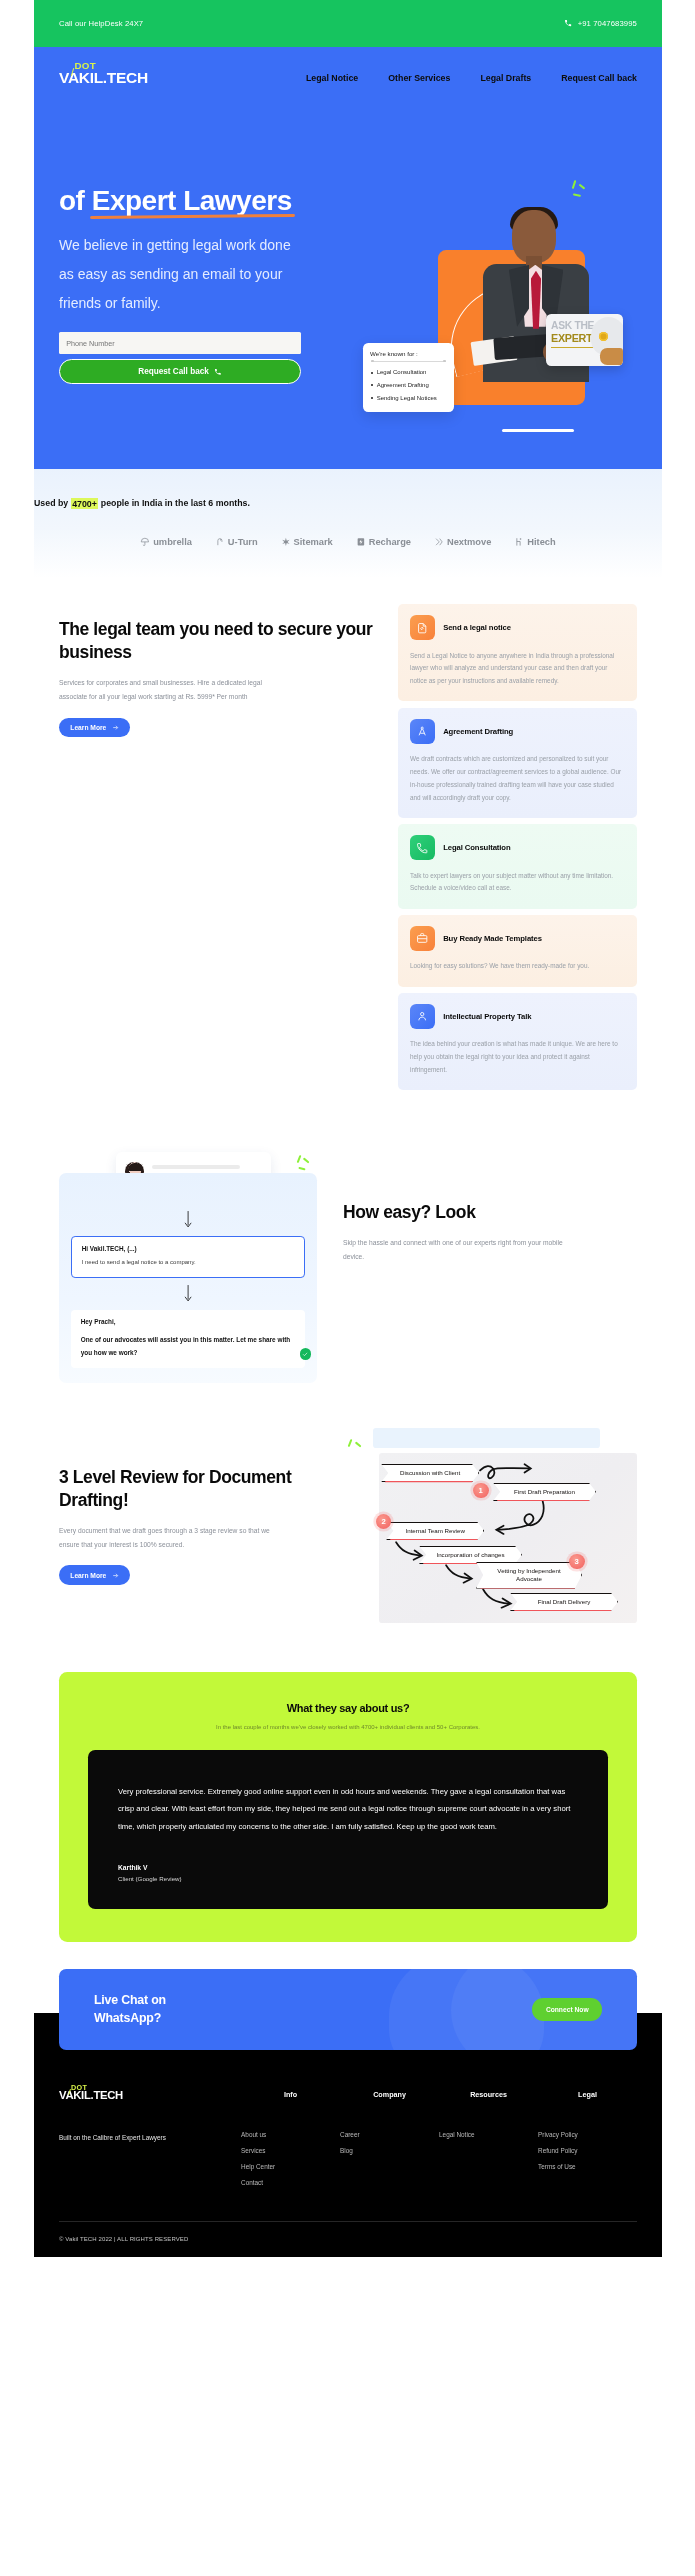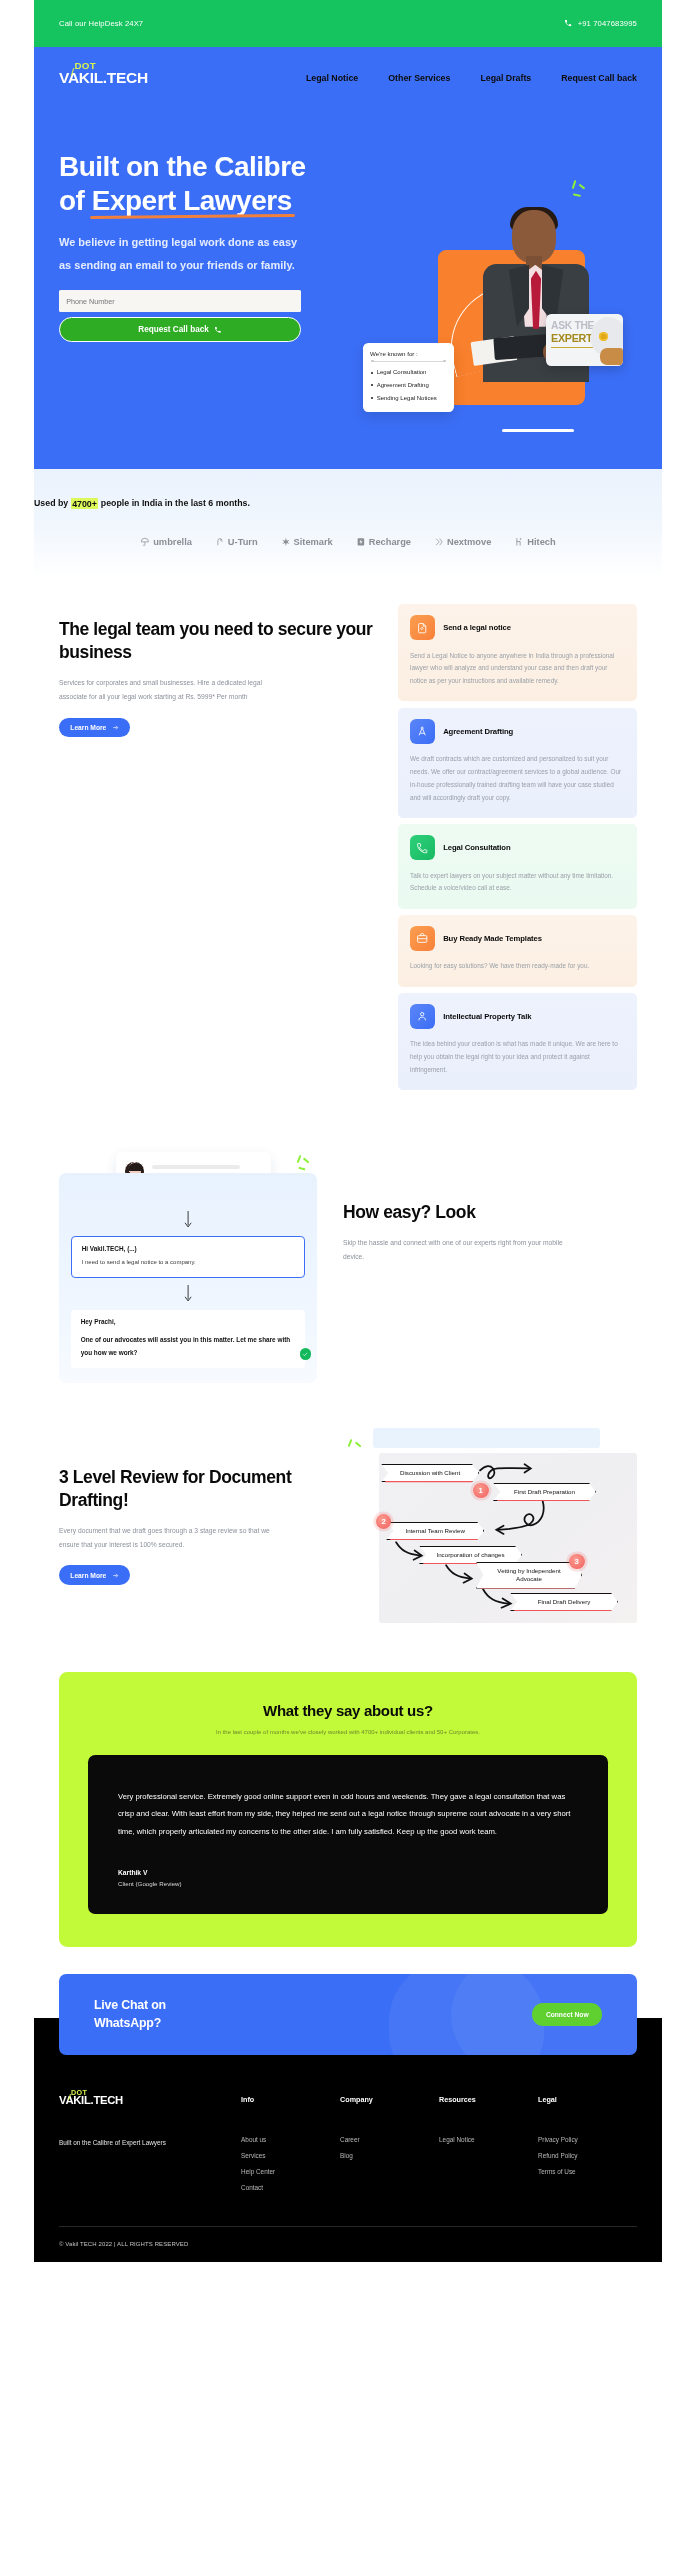--- a/index.html
+++ b/index.html
@@ -98,25 +98,24 @@
     transform: rotate(-.6deg);
   }
   .sparkle-hero {
     position: absolute;
     right: 70px; top: 133px;
     width: 23px; height: 23px;
   }
   .spark { position: absolute; background: #8ef03a; border-radius: 1.5px; }
   .hero-sub {
     color: #e4ecff;
-    font-size: 11px;
+    font-size: 14px;
     line-height: 2.1;
     margin-top: 12.4px;
     width: 242px;
-    font-weight: bold;
   }
   .phone-input {
     margin-top: 13.4px;
     width: 242px;
     height: 21.6px;
     background: #f7f6f3;
     border: none;
     border-radius: 1.5px;
     padding: 0 7.2px;
     font-size: 7.2px;
@@ -414,21 +413,21 @@
   }
   .flow-arrow { position:absolute; z-index: 1; }
   .flow-arrow svg { stroke:#111; fill:none; stroke-width: 3.4; stroke-linecap:round; }
 
   
   .testi-outer { padding: 29px 25px 0; }
   .testi {
     background: #c2f939; border-radius: 8.2px;
     padding: 30px 29px 33px; text-align: center;
   }
-  .testi h2 { font-size: 15px; font-weight: 800; color: #0a0a0a; letter-spacing: -0.3px; }
+  .testi h2 { font-size: 11px; font-weight: 800; color: #0a0a0a; letter-spacing: -0.3px; }
   .testi .sub { font-size: 6px; color: #6f8a2c; margin-top: 10.3px; }
   .quote {
     background: #0a0a0a; border-radius: 7.2px;
     margin-top: 19.6px;
     padding: 33px 30px 27px;
     text-align: left;
   }
   .quote p { color: #fff; font-size: 7.7px; line-height: 2.25; }
   .quote .who { margin-top: 29px; }
   .quote .who .nm { color: #fff; font-size: 6.7px; font-weight: 800; }
@@ -459,21 +458,21 @@
     margin-top: -37px;
     padding: 77px 25px 0;
   }
   .footer-cols { display: flex; gap: 0; }
   .fcol-brand { width: 206px; }
   .fcol { width: 112px; }
   .footer .logo .main-word { font-size: 11.3px; }
   .footer .logo .dot-word { font-size: 7.2px; top: -6.2px; left: 12px; }
   .footer .logo .tick { left: 10.3px; top: -1px; height: 6.2px; }
   .f-tag { color: #e6e6e6; font-size: 6.4px; line-height: 2.0; margin-top: 31px; width: 118px; }
-  .fcol h5 { font-size: 7.2px; font-weight: 800; color: #fff; margin-bottom: 32px; }
+  .fcol h5 { font-size: 7.2px; font-weight: 800; color: #fff; margin-bottom: 32px; text-align: center; }
   .fcol a { display: block; color: #b9b9b9; font-size: 6.4px; text-decoration: none; margin-bottom: 8.8px; }
   .footer-bottom {
     margin-top: 27px;
     border-top: 0.5px solid #262626;
     padding: 13.4px 0 15.5px;
     color: #c2c2c2; font-size: 6px; letter-spacing: 0.1px;
   }
 </style>
 </head>
 <body>
@@ -501,21 +500,21 @@
         <a href="#">Legal Notice</a>
         <a href="#">Other Services</a>
         <a href="#">Legal Drafts</a>
         <a href="#">Request Call back</a>
       </div>
     </nav>
 
     <div class="hero-inner">
       <div class="hero-left">
         <h1 class="hero-h1">
-          <span>Built on the Calibre</span><br>
+          <br>
           <span>of </span><span class="under">Expert Lawyers</span>
         </h1>
         <p class="hero-sub">We believe in getting legal work done as easy as sending an email to your friends or family.</p>
         <input class="phone-input" type="text" placeholder="Phone Number" style="">
         <button class="cta-green">
           <span>Request Call back</span>
           <svg viewBox="0 0 24 24" width="7.7" height="7.7" fill="#fff">
               <path d="M6.6 10.8c1.4 2.8 3.8 5.1 6.6 6.6l2.2-2.2c.3-.3.7-.4 1-.2 1.2.4 2.4.6 3.6.6.6 0 1 .4 1 1V20c0 .6-.4 1-1 1C10.6 21 3 13.4 3 4c0-.6.4-1 1-1h3.5c.6 0 1 .4 1 1 0 1.3.2 2.5.6 3.6.1.3 0 .7-.2 1l-2.3 2.2z"></path>
             </svg>
         </button>

